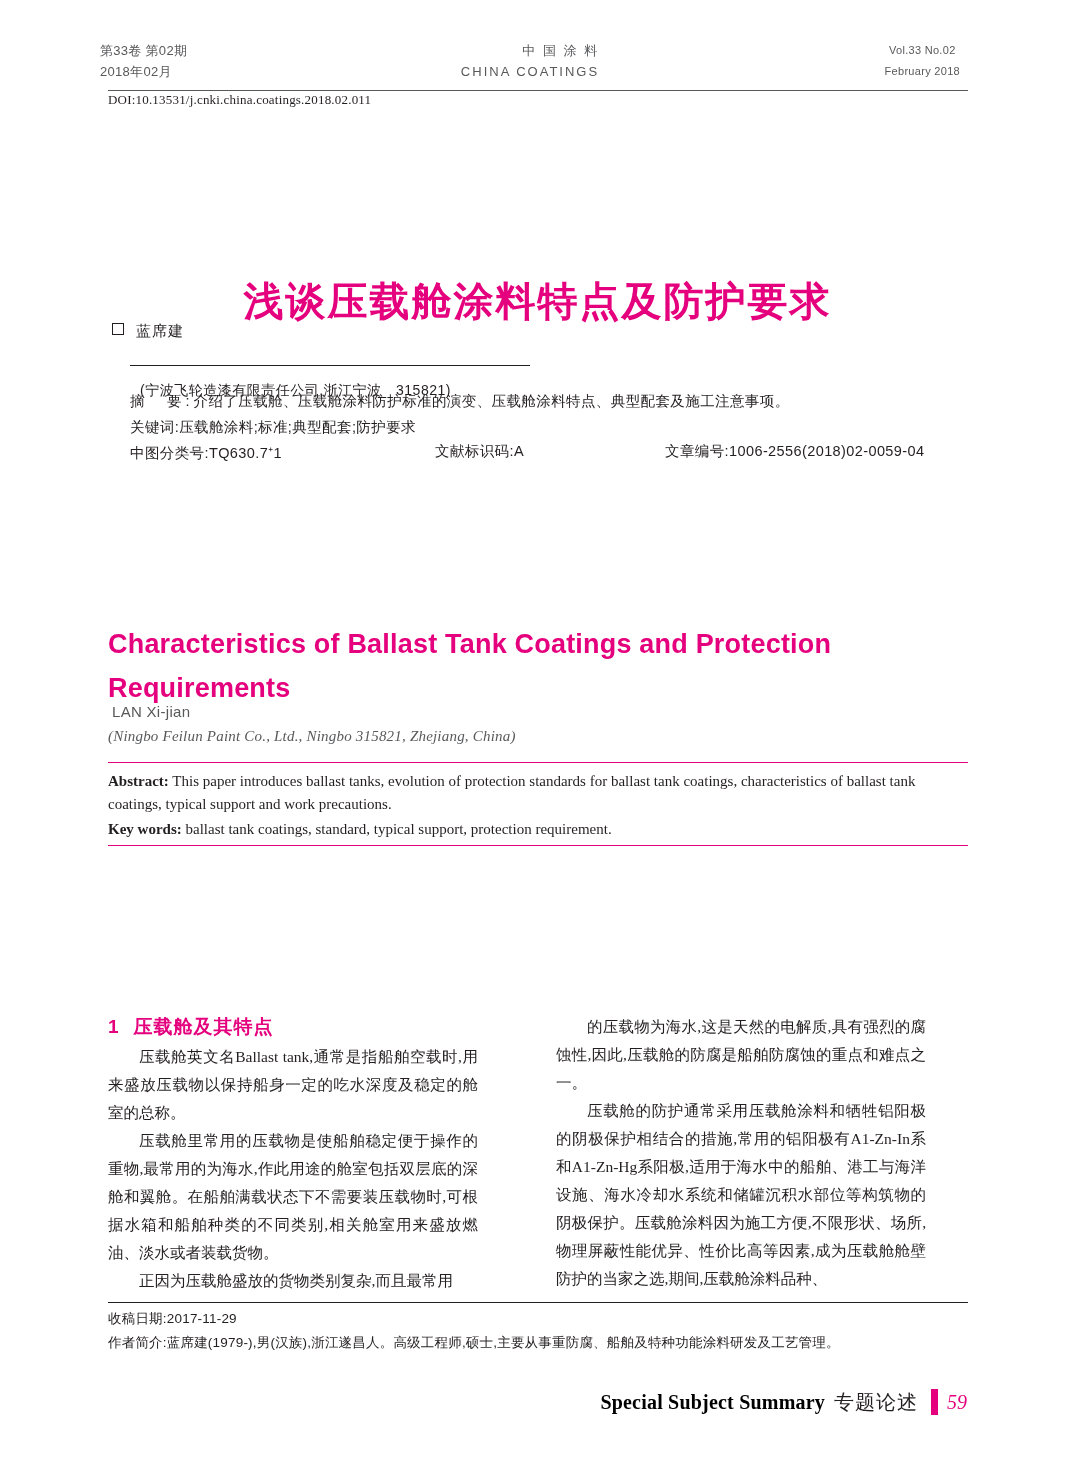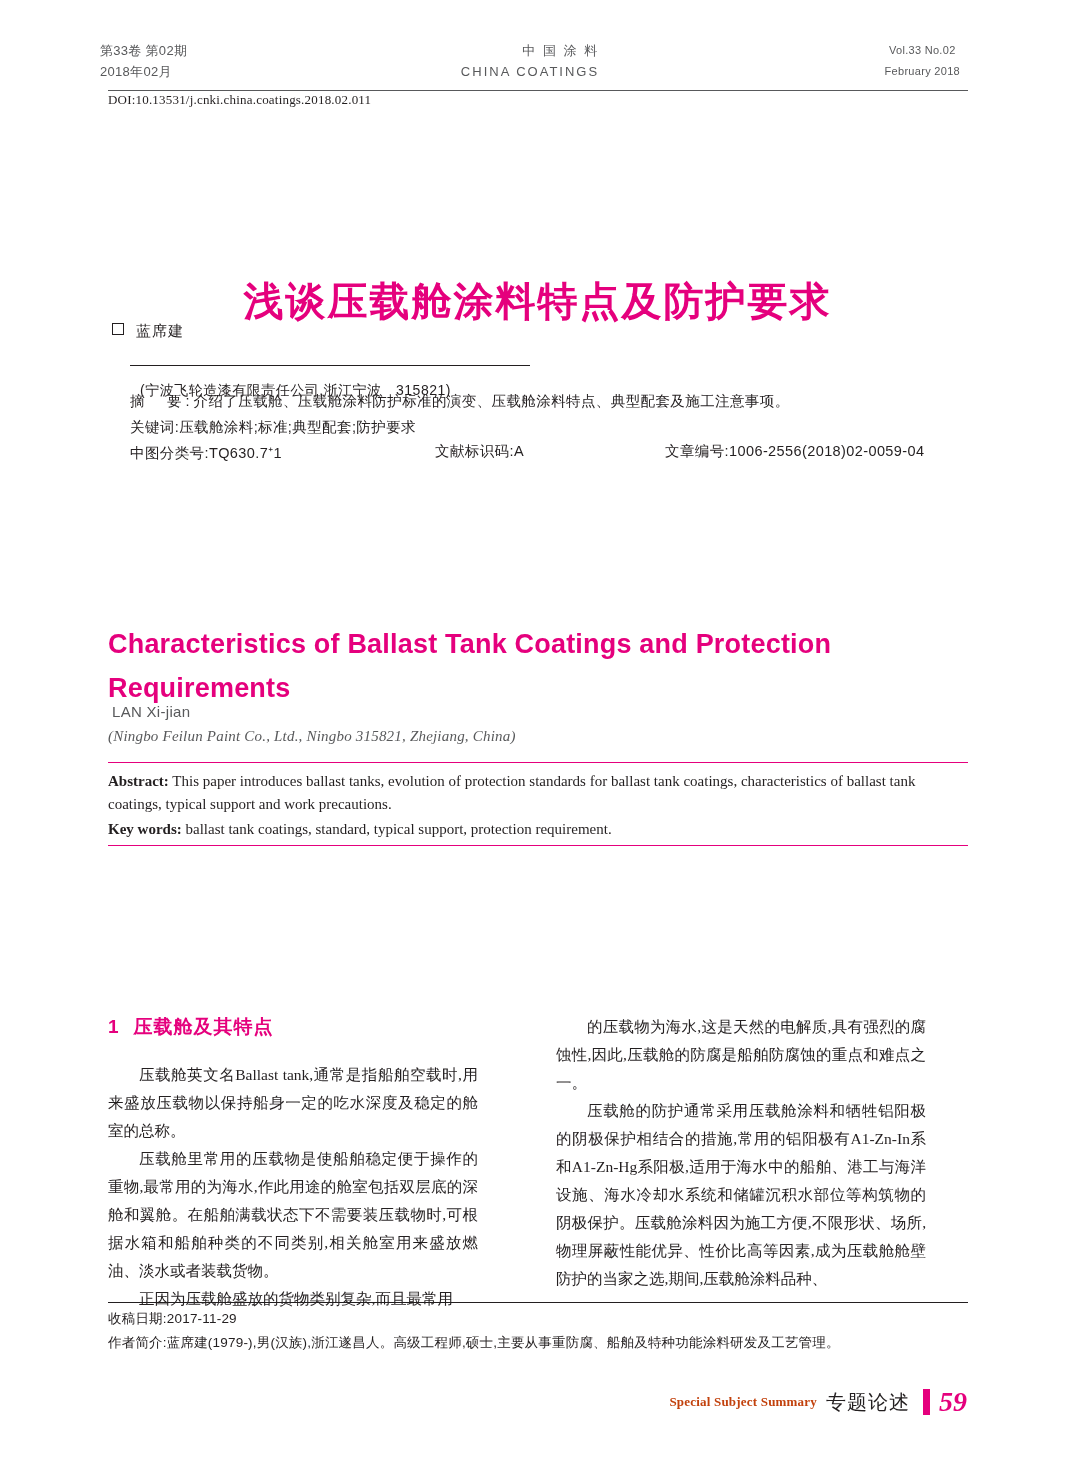--- a/index.html
+++ b/index.html
@@ -240,21 +240,21 @@
     text-align: justify;
   }
   .col-left { left: 108px; }
   .col-right { left: 556px; }
   .col p { margin: 0; text-indent: 2em; }
   .sec-h {
     font-family: "Liberation Sans", sans-serif;
     font-weight: bold;
     font-size: 19px;
     color: #e5007d;
-    margin: 0 0 20px 0;
+    margin: 0 0 2px 0;
     letter-spacing: 1px;
   }
   .sec-h .num { margin-right: 14px; }
 
   
   .fn-rule {
     position: absolute;
     left: 108px;
     top: 1302px;
     width: 860px;
@@ -279,42 +279,42 @@
     right: 108px;
     top: 1386px;
     height: 32px;
     display: flex;
     align-items: center;
     gap: 9px;
   }
   .footer-en {
     font-family: "Liberation Serif", serif;
     font-weight: bold;
-    font-size: 13px;
-    color: #c2410c;
+    font-size: 20px;
+    color: #000000;
     letter-spacing: 0.2px;
   }
   .footer-cn {
     font-family: "Liberation Sans", sans-serif;
     font-weight: normal;
     font-size: 20px;
     color: #231f20;
     letter-spacing: 1px;
   }
   .footer-bar {
     width: 7px;
     height: 26px;
     background: #e5007d;
     margin-left: 4px;
   }
   .footer-page {
     font-family: "Liberation Serif", serif;
     font-style: italic;
-    font-weight: bold;
-    font-size: 28px;
+    font-weight: normal;
+    font-size: 20px;
     color: #e5007d;
   }
 </style>
 </head>
 <body>
 
 <div class="page">
 
   <div class="header">
     <div class="hdr-left">

